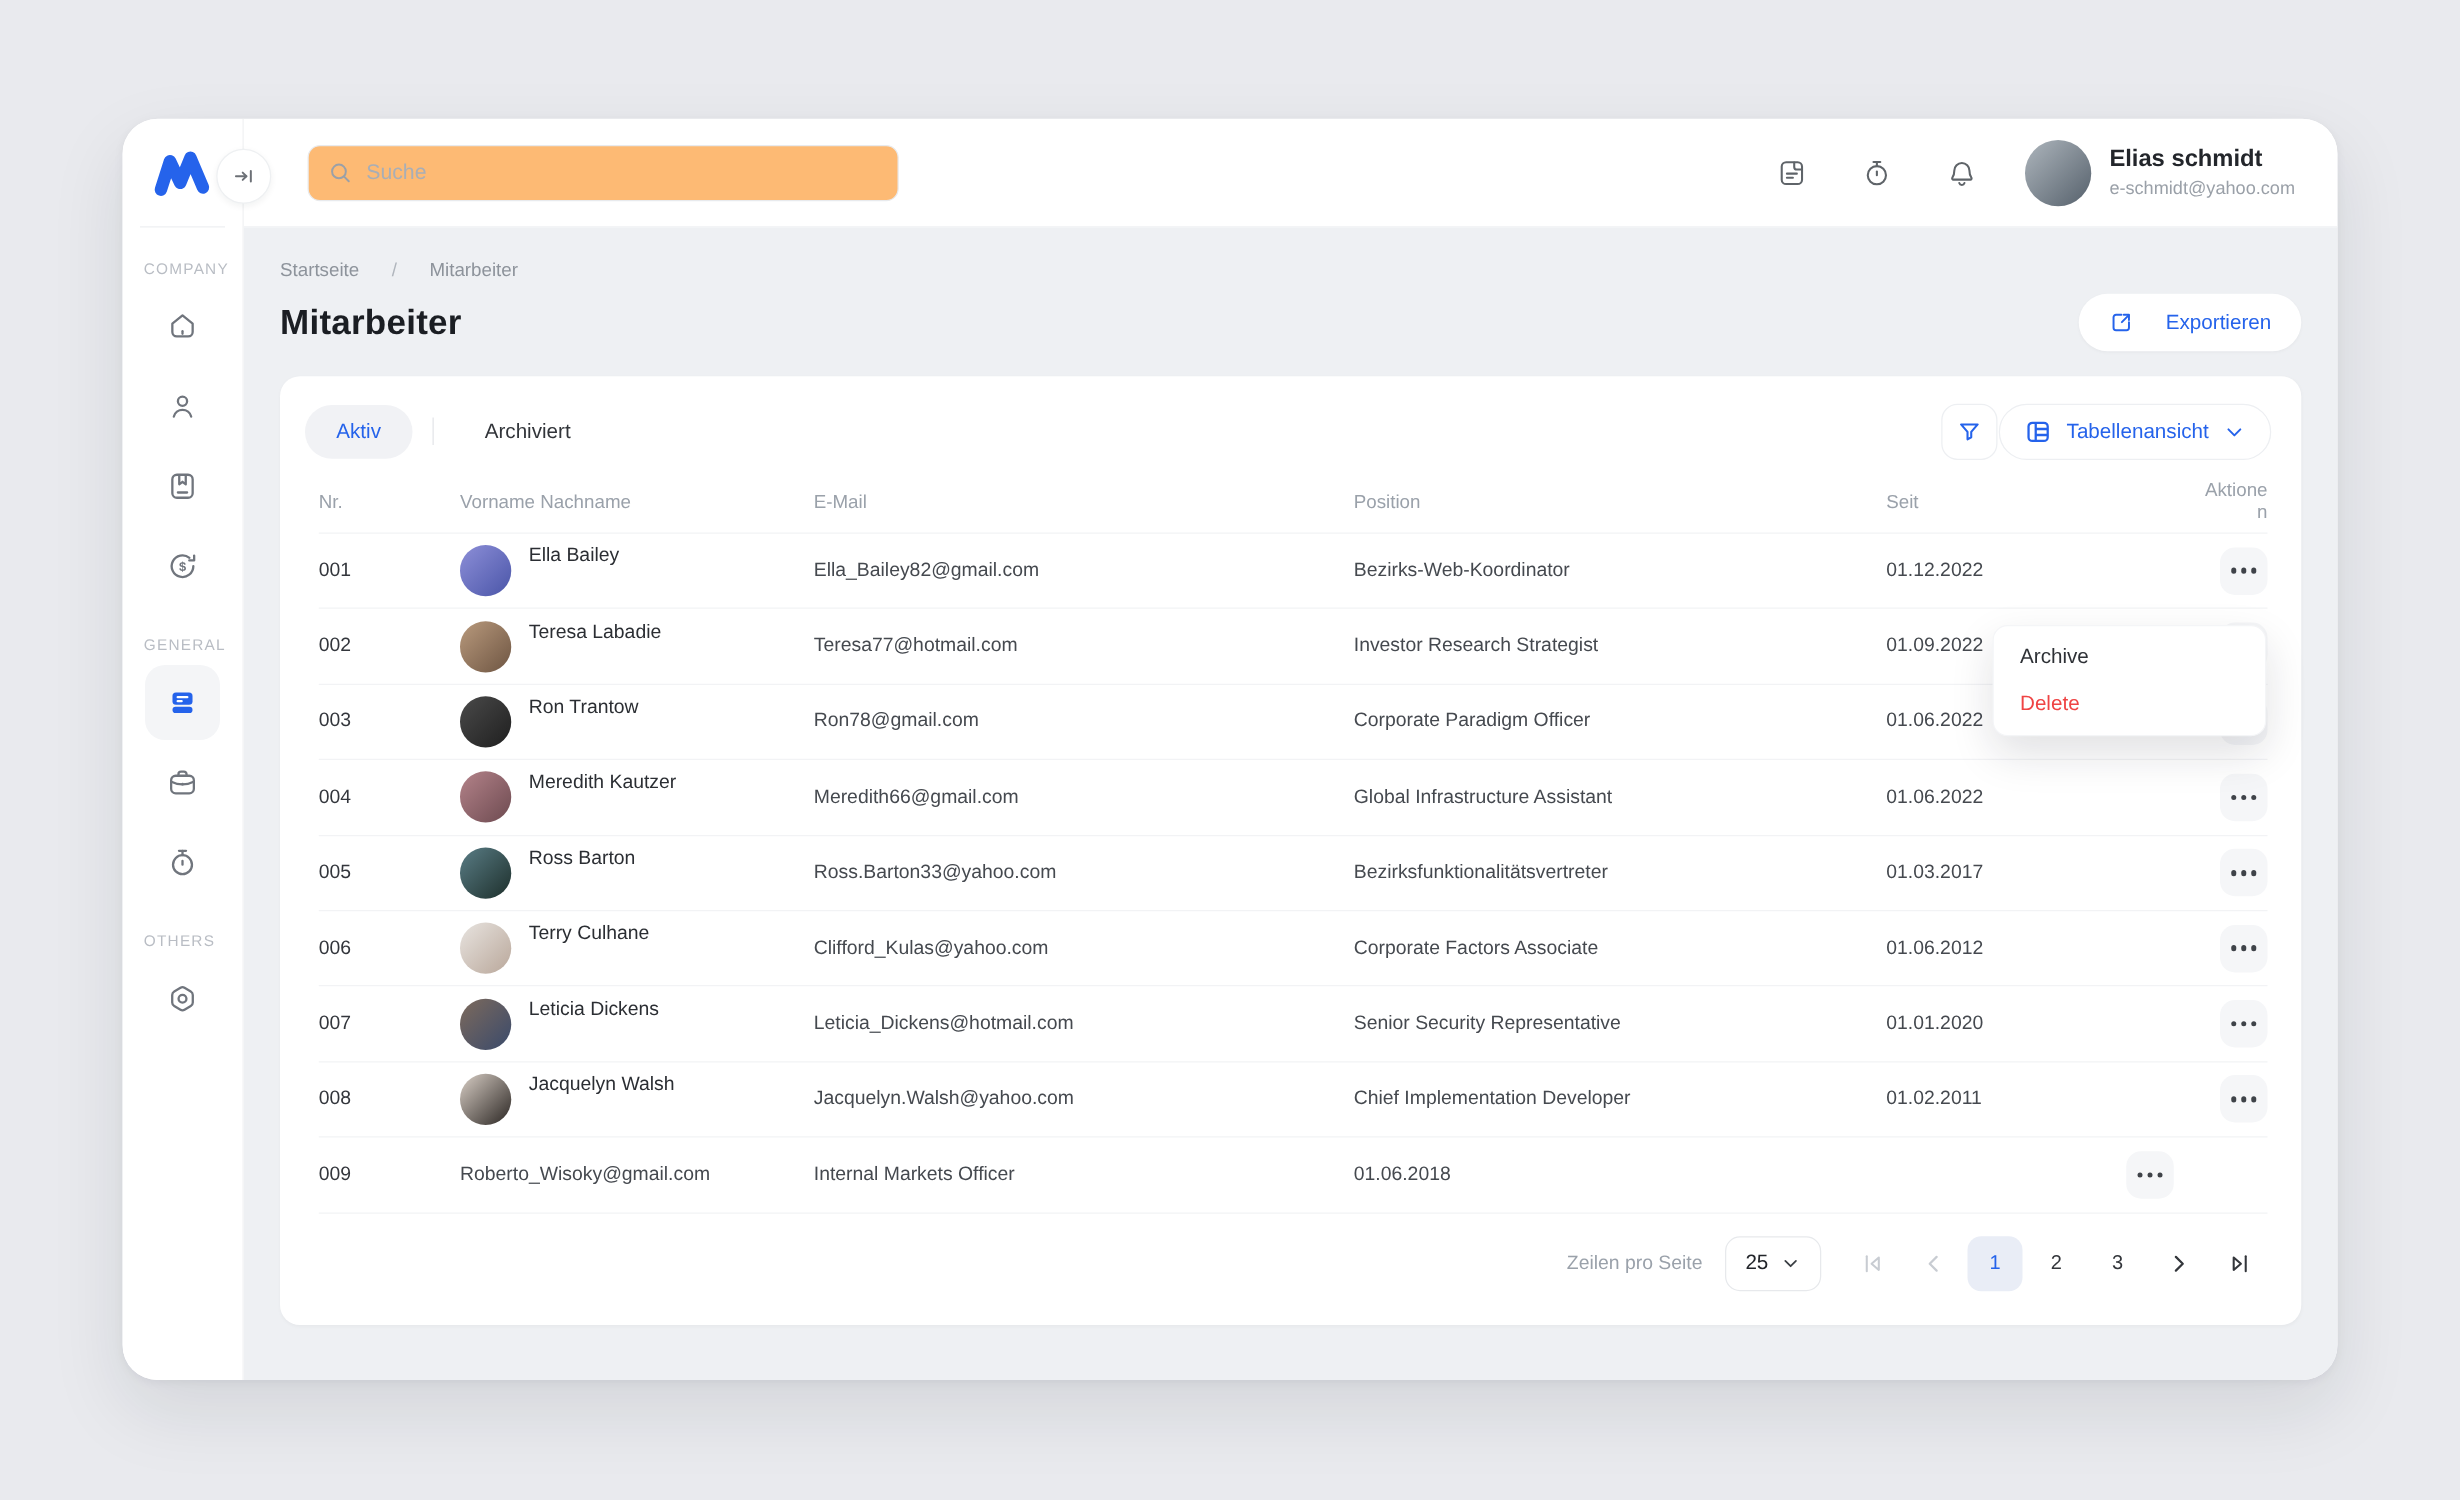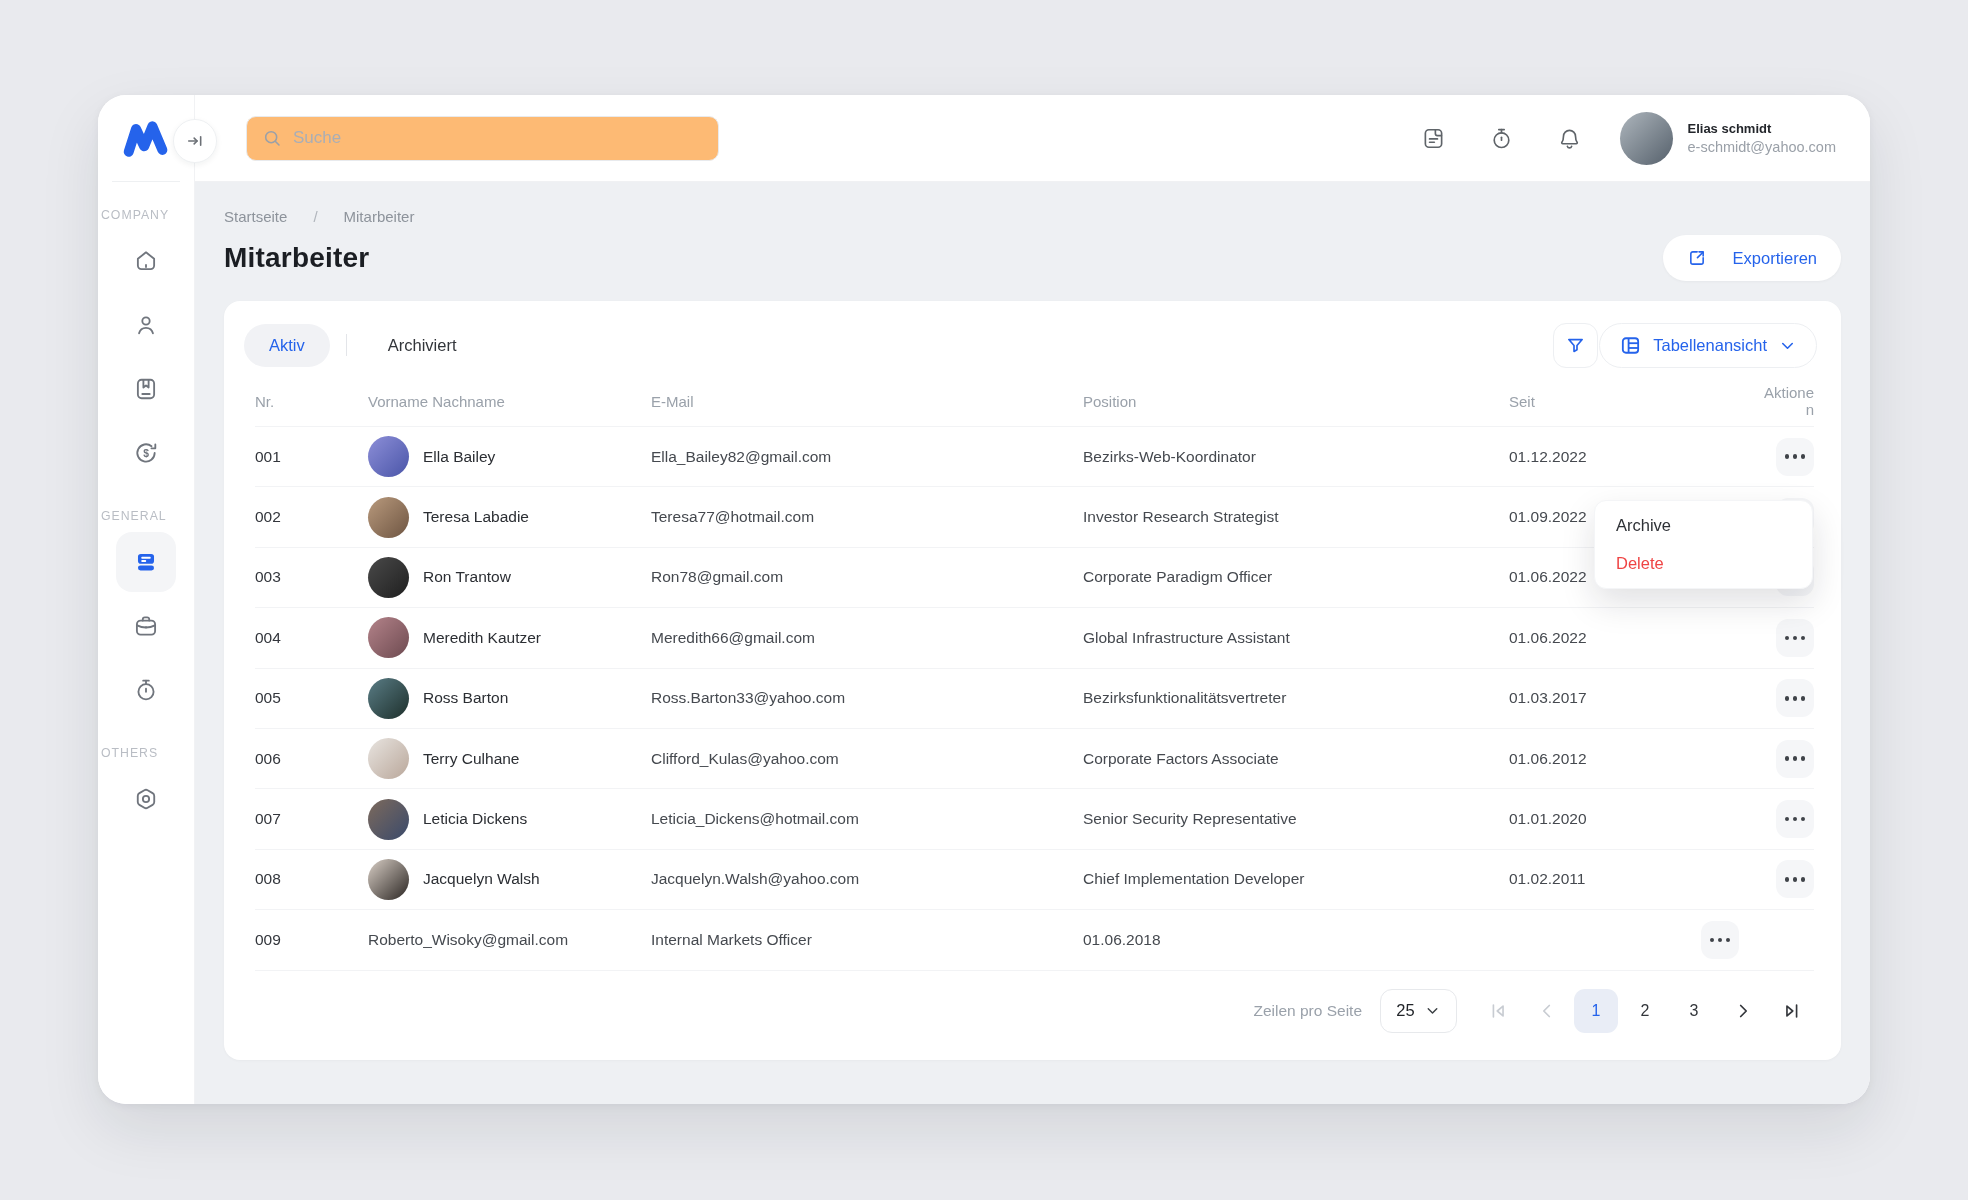--- a/index.html
+++ b/index.html
@@ -31,21 +31,21 @@
   .side-logo { height:87px; display:flex; align-items:center; justify-content:center; position:relative; }
   .side-logo::after { content:""; position:absolute; left:14px; right:14px; bottom:0; height:1px; background:#eef0f2; }
   .logo-glyph { width:48px; height:40px; color:#2563eb; }
   .collapse-btn {
     position:absolute; left:75px; top:24px; width:44px; height:44px; border-radius:50%;
     background:#fff; border:1px solid #eef0f2; box-shadow:0 2px 6px rgba(23,28,38,.06);
     display:flex; align-items:center; justify-content:center; color:#6c7076; z-index:4; cursor:pointer;
   }
   .collapse-btn svg { width:20px; height:20px; }
   .side-section-label {
-    margin-top:26px; padding-left:3px; font-size:12.3px; letter-spacing:.08em;
+    margin-top:26px; padding-left:17px; font-size:12.3px; letter-spacing:.08em;
     color:#b9bdc4; font-weight:500;
   }
   .side-items { margin-top:9px; display:flex; flex-direction:column; align-items:center; gap:4px; }
   .side-item {
     width:60px; height:60px; border-radius:16px; display:flex; align-items:center; justify-content:center;
     color:#70757d; cursor:pointer;
   }
   .side-item svg { width:26px; height:26px; }
   .side-item.active { background:#f4f5f7; color:#2563eb; }
 
@@ -64,21 +64,21 @@
   }
   .search-box input::placeholder { color:#a9aeb6; }
   .topbar-spacer { flex:1; }
   .top-icon-btn {
     width:40px; height:40px; display:flex; align-items:center; justify-content:center;
     color:#5f6469; cursor:pointer; margin-left:28px;
   }
   .top-icon-btn svg { width:25px; height:25px; }
   .top-user { display:flex; align-items:center; margin-left:30px; gap:15px; cursor:pointer; }
   .top-avatar { width:53px; height:53px; border-radius:50%; background:linear-gradient(135deg,#aeb6bd,#55606b); }
-  .top-user-name { font-size:13px; font-weight:700; color:#23262b; line-height:1.2; }
+  .top-user-name { font-size:19px; font-weight:700; color:#23262b; line-height:1.2; }
   .top-user-email { font-size:14.5px; color:#9aa0a8; margin-top:3px; }
 
   
   .content {
     grid-row:2; grid-column:2; background:#eef0f3; padding:26px 29px 0 29px; overflow:hidden;
   }
   .breadcrumb { display:flex; align-items:center; gap:26px; font-size:15px; color:#8d939b; }
   .breadcrumb .sep { color:#b0b5bc; }
   .page-head { display:flex; align-items:center; justify-content:space-between; margin-top:10px; }
   .page-title { font-size:28px; font-weight:700; color:#1b1e23; letter-spacing:.2px; }
@@ -112,21 +112,21 @@
   .view-dropdown .vd-label { font-size:16.5px; font-weight:500; }
   .view-dropdown svg.chev { width:19px; height:19px; }
 
   
   .table-wrap { padding:0 27px 0 31px; margin-top:10px; }
   .t-grid { display:grid; grid-template-columns:113px 283px 432px 426px 230px 1fr; align-items:center; }
   .t-header { height:50px; border-bottom:1px solid #f2f3f5; color:#9aa1aa; font-size:15px; }
   .t-header .hc-actions { justify-self:end; width:52px; text-align:right; line-height:1.12; overflow-wrap:anywhere; }
   .t-row { height:60.4px; border-bottom:1px solid #f2f3f5; font-size:15.5px; color:#45494f; }
   .t-row .cell-nr { color:#33363c; }
-  .name-cell { display:flex; align-items:center; gap:14px; }
+  .name-cell { display:flex; align-items:flex-start; gap:14px; }
   .row-avatar { width:41px; height:41px; border-radius:50%; flex:none; }
   .row-name { color:#2b2e33; }
   .actions-cell { justify-self:end; }
   .dots-btn {
     width:38px; height:38px; border-radius:12px; background:#f5f6f8; display:flex;
     align-items:center; justify-content:center; gap:3.5px; cursor:pointer;
   }
   .dots-btn i { width:4.6px; height:4.6px; border-radius:50%; background:#3f4349; }
 
   

